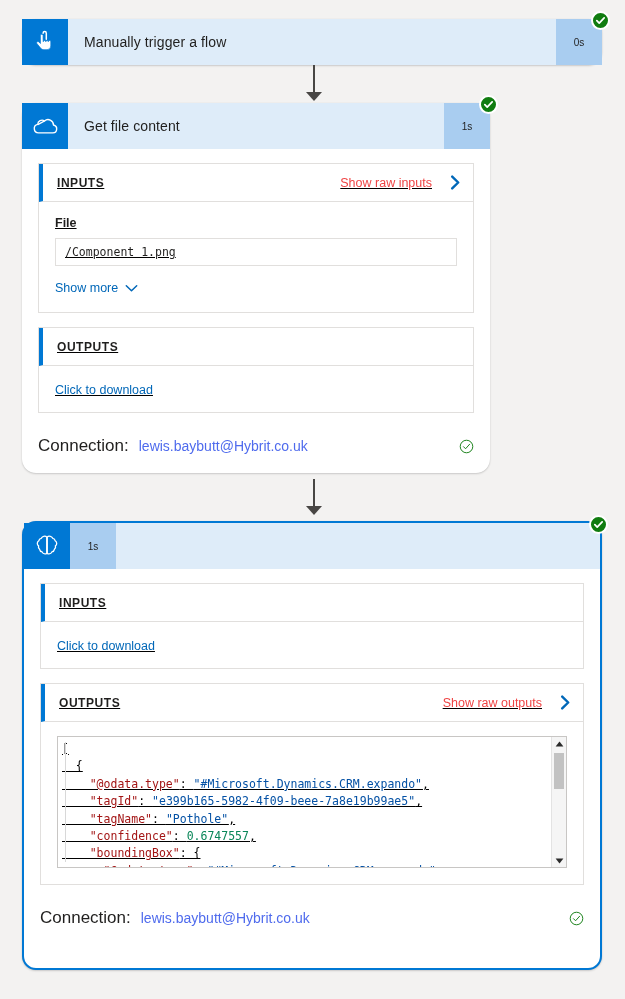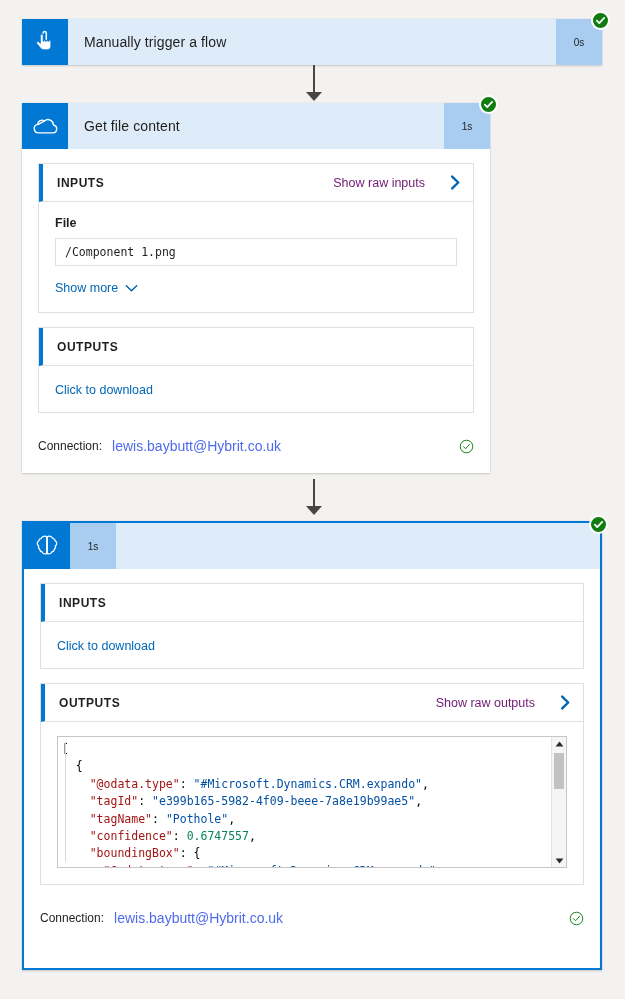--- a/index.html
+++ b/index.html
@@ -11,20 +11,21 @@
     -webkit-font-smoothing: antialiased;
     overflow: hidden;
   }
   .canvas { position: relative; width: 625px; height: 999px; }
 
   
   .card {
     position: absolute;
     background: #ffffff;
     box-shadow: 0 1px 2px rgba(0,0,0,.16), 0 0 1px rgba(0,0,0,.12);
+    border-radius: 14px;
   }
   .card.selected { border: 2px solid #0078d4; }
 
   .card-header {
     display: flex;
     align-items: stretch;
     background: #deecf9;
     height: 46px;
     position: relative;
   }
@@ -54,21 +55,21 @@
     top: -8px; right: -8px;
     width: 19px; height: 19px;
     border-radius: 50%;
     background: #107c10;
     border: 2px solid #ffffff;
     display: flex; align-items: center; justify-content: center;
     z-index: 5;
   }
   .status-badge svg { display: block; }
 
-  .card-body { padding: 14px 16px 0 16px; }
+  .card-body { padding: 14px 16px 0 16px; text-decoration: underline; }
 
   
   .section {
     border: 1px solid #e1dfdd;
     background: #ffffff;
     margin-bottom: 14px;
   }
   .section-head {
     height: 38px;
     display: flex;
@@ -79,23 +80,23 @@
     border-bottom: 1px solid #e1dfdd;
   }
   .section-title {
     font-size: 12px;
     font-weight: bold;
     letter-spacing: .55px;
     color: #201f1e;
     flex: 1;
   }
   .show-raw {
-    display: flex; align-items: center; gap: 25px;
+    display: flex; align-items: center; gap: 18px;
     font-size: 12.5px;
-    color: #701a75;
+    color: #ef4444;
     cursor: pointer;
   }
   .show-raw .chev { color: #0067b8; display: flex; }
 
   .section-body { padding: 14px 16px 16px 16px; }
   .section-body.compact { padding: 14px 16px; }
 
   .field-label {
     font-size: 12.5px;
     font-weight: bold;
@@ -129,21 +130,21 @@
     text-decoration: none;
   }
 
   
   .connection-row {
     display: flex; align-items: center;
     padding: 0 16px;
     height: 38px;
   }
   .connection-label {
-    font-size: 12px;
+    font-size: 17px;
     color: #201f1e;
     margin-right: 10px;
   }
   .connection-value {
     font-size: 14px;
     color: #4f6bed;
   }
   .connection-check { margin-left: auto; display: flex; }
 
   

